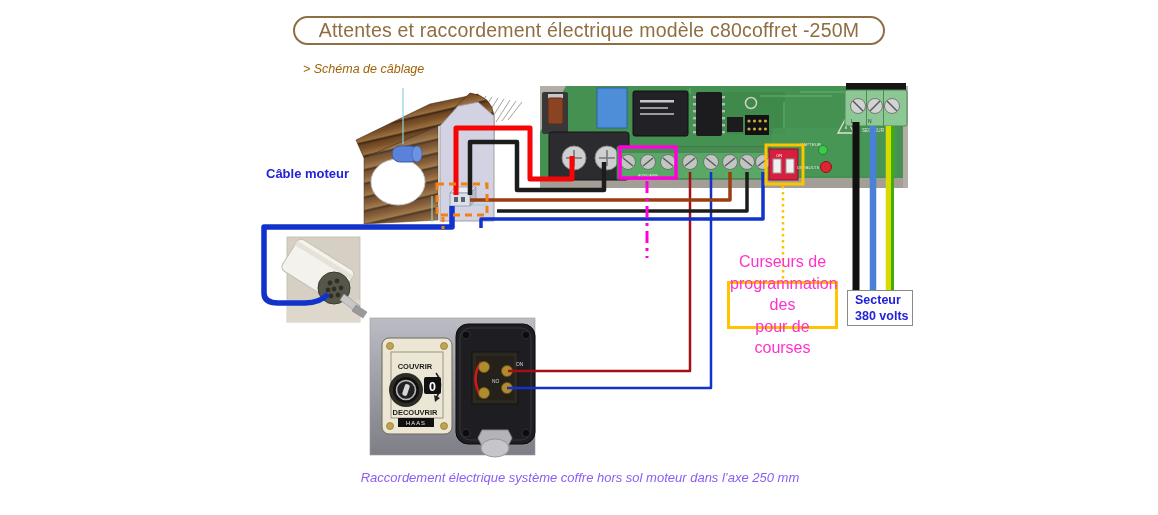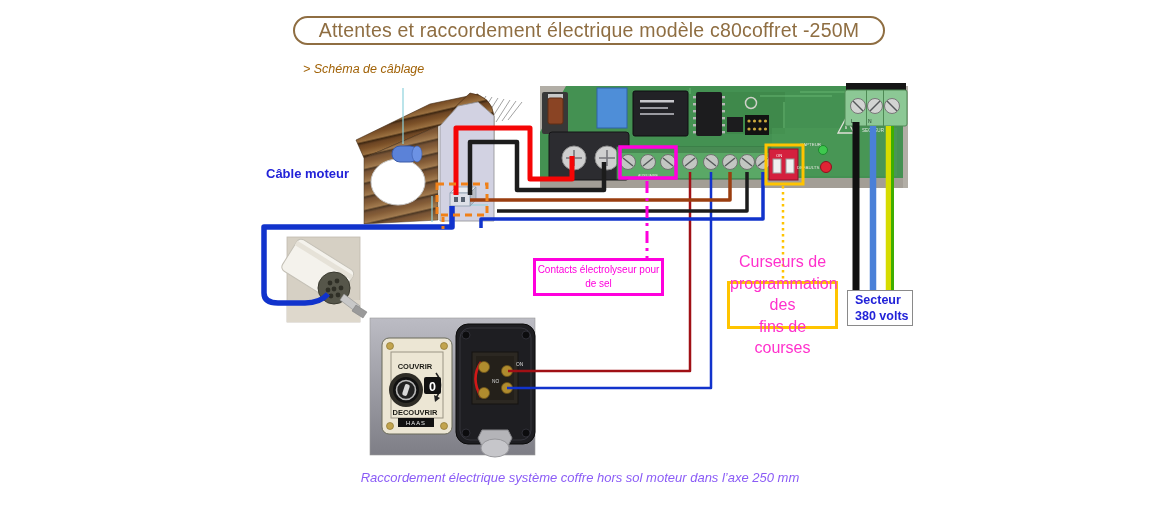--- a/index.html
+++ b/index.html
@@ -339,29 +339,25 @@
       <path d="M443,217 L443,229" style="stroke:var(--orange)" stroke-width="3" stroke-dasharray="5 4"></path>
       <rect x="620" y="147" width="56" height="31" style="stroke:var(--magenta)" stroke-width="3.5"></rect>
       <path d="M647,181 L647,258" style="stroke:var(--magenta)" stroke-width="3" stroke-dasharray="12 5 3 5"></path>
       <rect x="766" y="145" width="37" height="39" style="stroke:var(--gold)" stroke-width="3"></rect>
       <path d="M783,186 L783,280" style="stroke:var(--gold)" stroke-width="2.5" stroke-dasharray="2.5 3.5"></path>
     </g>
   </svg>
 
   <div class="lbl-cable">Câble moteur</div>
 
-  <div class="box-electro">
-    <span>Contacts électrolyseur pour</span>
-    <span>de sel</span>
-  </div>
 
   <div class="box-curseurs">
     <span>Curseurs de</span>
     <span>programmation des</span>
-    <span>fins de courses</span>
+    <span>pour de courses</span>
   </div>
 
   <div class="box-secteur">
     <span>Secteur</span>
     <span>380 volts</span>
   </div>
 
 
   <div class="caption">Raccordement électrique système coffre hors sol moteur dans l’axe 250 mm</div>
 </div>

